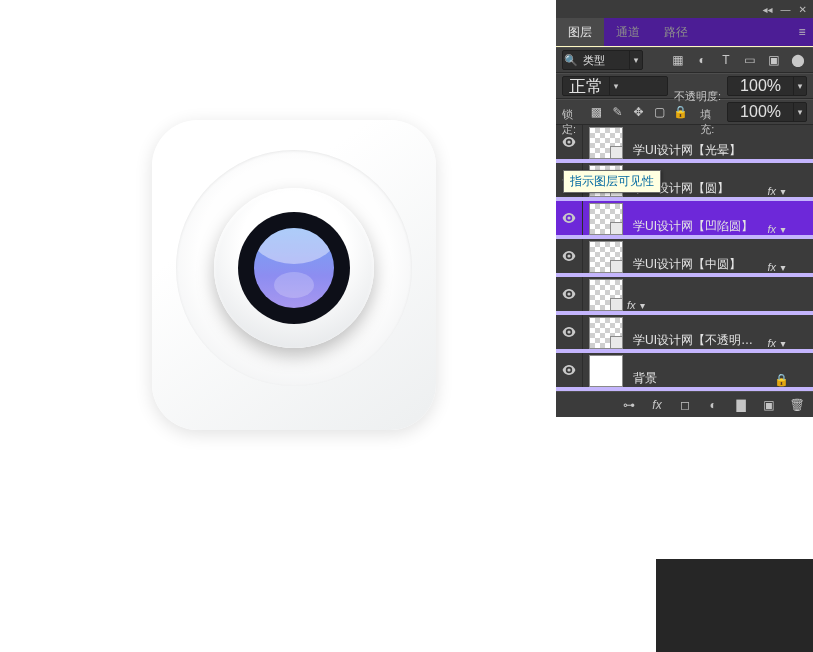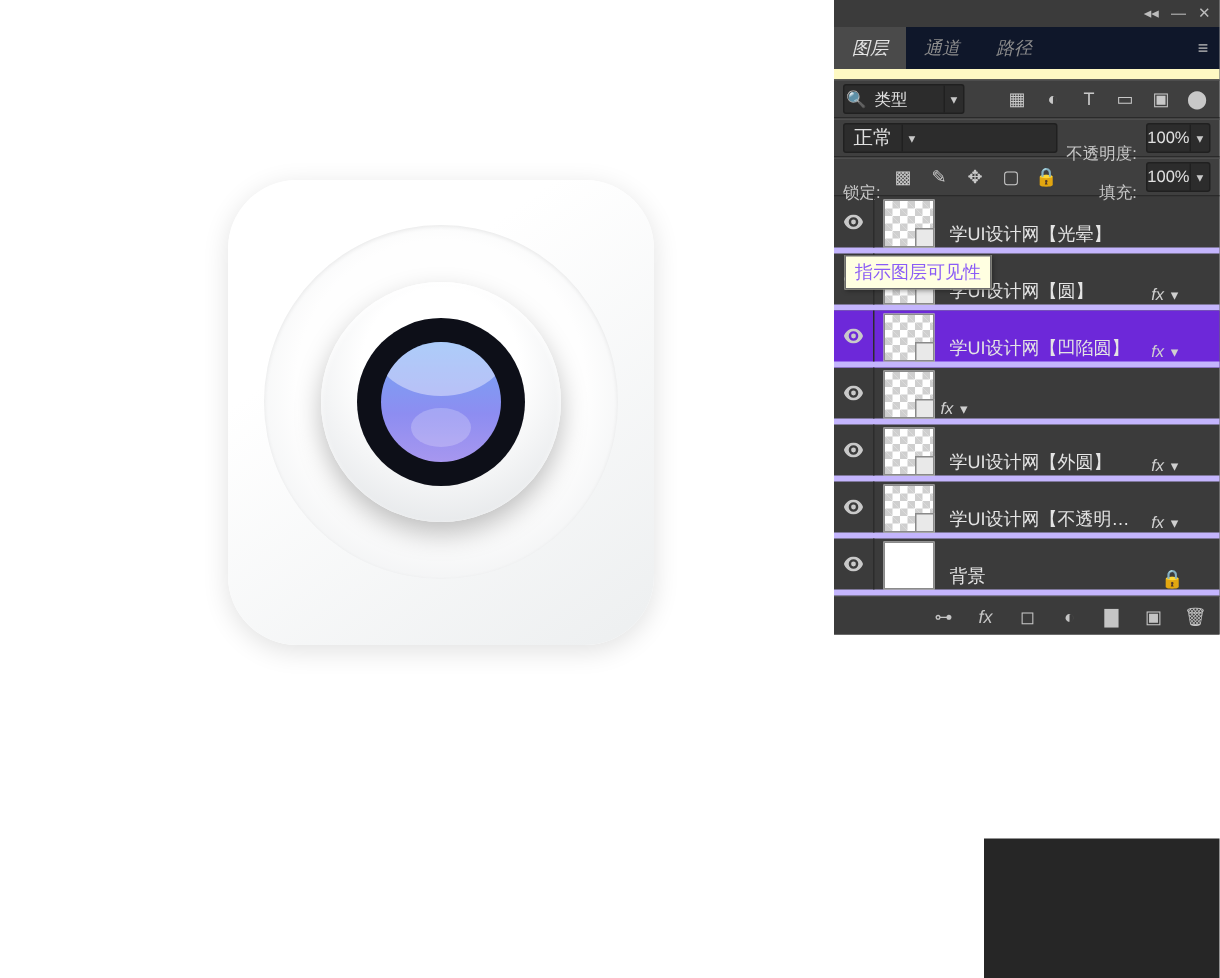--- a/index.html
+++ b/index.html
@@ -9,57 +9,57 @@
   .ring-outer{position:absolute;left:24px;top:30px;width:236px;height:236px;border-radius:50%;background:radial-gradient(circle at 50% 45%,#fefefe 55%,#e6e8ea 100%);box-shadow:inset 0 1px 3px rgba(0,0,0,.08);}
   .ring-mid{position:absolute;left:62px;top:68px;width:160px;height:160px;border-radius:50%;background:radial-gradient(circle at 50% 35%,#ffffff 40%,#dcdfe2 100%);box-shadow:0 8px 18px rgba(0,0,0,.25),inset 0 2px 4px rgba(255,255,255,.8);}
   .black-ring{position:absolute;left:86px;top:92px;width:112px;height:112px;border-radius:50%;background:#0d0f18;}
   .lens{position:absolute;left:102px;top:108px;width:80px;height:80px;border-radius:50%;background:linear-gradient(180deg,#72a8f4 0%,#8d8df1 60%,#a797ef 100%);overflow:hidden;}
   .lens .hl{position:absolute;left:-6px;top:-34px;width:92px;height:70px;border-radius:50%;background:rgba(255,255,255,.42);}
   .lens .rf{position:absolute;left:20px;top:44px;width:40px;height:26px;border-radius:50%;background:rgba(255,255,255,.22);}
   
   .panel{position:absolute;left:556px;top:0;width:257px;background:#3b3b3b;}
   .panel-top{height:18px;background:#3b3b3b;display:flex;justify-content:flex-end;align-items:center;gap:8px;padding-right:6px;box-sizing:border-box;}
   .panel-top span{color:#bcbcbc;font-size:10px;cursor:default;}
-  .tabs{height:28px;display:flex;align-items:stretch;background:#0f172a;border-bottom:7px solid #fef9c3;font-style:italic;}
+  .tabs{height:28px;display:flex;align-items:stretch;background:#4c1d95;border-bottom:1px solid #fef9c3;}
   .tab{padding:0 12px;display:flex;align-items:center;color:#8c8c8c;font-size:12px;}
   .tab.active{background:#4a4a4a;color:#e4e4e4;}
   .tab-spacer{flex:1;}
   .menu-icon{width:22px;display:flex;align-items:center;justify-content:center;color:#bcbcbc;}
   .row{height:26px;display:flex;align-items:center;gap:6px;padding:0 6px;background:#3f3f3f;border-top:1px solid #4e4e4e;border-bottom:1px solid #2a2a2a;box-sizing:border-box;}
   .search-combo{display:flex;align-items:center;background:#2c2c2c;border:1px solid #202020;border-radius:2px;height:18px;}
   .search-ico{width:16px;text-align:center;color:#c8c8c8;font-size:11px;}
   .search-sel{min-width:42px;padding:0 4px;color:#e0e0e0;font-size:11px;}
   .dd-caret{width:12px;text-align:center;color:#c8c8c8;font-size:9px;border-left:1px solid #202020;height:100%;display:flex;align-items:center;justify-content:center;}
   .icon-btn{width:18px;height:18px;display:flex;align-items:center;justify-content:center;color:#c8c8c8;font-size:12px;}
   .flex-sp{flex:1;}
   .combo{display:flex;align-items:center;background:#2c2c2c;border:1px solid #202020;border-radius:2px;height:18px;}
-  .combo-label{padding:0 6px;color:#e0e0e0;font-size:13px;}
+  .combo-label{padding:0 6px;color:#e0e0e0;font-size:17px;}
   .lbl{color:#c6c6c6;font-size:11px;margin-top:20px;}
   .pct-combo{display:flex;align-items:center;background:#2c2c2c;border:1px solid #202020;border-radius:2px;height:18px;}
-  .pct{padding:0 0;color:#e0e0e0;font-size:11px;}
+  .pct{padding:0 12px;color:#e0e0e0;font-size:16px;}
   .layers{background:#3b3b3b;}
   .layer{height:38px;display:flex;align-items:flex-end;border-bottom:4px solid #c4b5fd;padding-right:23px;box-sizing:border-box;position:relative;}
   .layer.selected{background:#6d28d9;}
   .eye-col{width:26px;display:flex;align-items:center;justify-content:center;border-right:1px solid #2c2c2c;height:100%;}
   .eye{width:14px;height:10px;}
   .eye svg{display:block;}
   .thumb{width:32px;height:30px;margin-left:6px;background:#fff;border:1px solid #8a8a8a;position:relative;flex-shrink:0;}
   .thumb .checker{position:absolute;inset:0;background:
     linear-gradient(45deg,#cfcfcf 25%,transparent 25%,transparent 75%,#cfcfcf 75%),
     linear-gradient(45deg,#cfcfcf 25%,transparent 25%,transparent 75%,#cfcfcf 75%);
     background-size:10px 10px;background-position:0 0,5px 5px;background-color:#fff;}
   .thumb .badge{position:absolute;right:-1px;bottom:-1px;width:11px;height:11px;border:1px solid #8a8a8a;background:#e9e9e9;}
   .thumb .dot{position:absolute;left:50%;top:50%;width:6px;height:6px;margin:-3px 0 0 -3px;border-radius:50%;background:#1e1e1e;}
   .layer-name{margin-left:10px;color:#e4e4e4;font-size:12px;flex:1;white-space:nowrap;overflow:hidden;text-overflow:ellipsis;}
   .fx-tag{color:#d0d0d0;font-size:11px;font-style:italic;margin-left:4px;}
   .chev{width:14px;text-align:center;color:#cfcfcf;font-size:10px;}
   .lock-ico{color:#c8c8c8;font-size:12px;width:16px;text-align:center;}
   .bottombar{height:26px;background:#3b3b3b;display:flex;align-items:center;justify-content:flex-end;gap:12px;padding:0 8px;border-top:1px solid #4e4e4e;box-sizing:border-box;}
   .bottombar .bi{color:#c5c5c5;font-size:12px;width:16px;text-align:center;}
-  .tooltip{position:absolute;background:#ffffe1;color:#8b5cf6;border:1px solid #6b6b6b;font-size:12px;padding:2px 6px;box-shadow:1px 1px 3px rgba(0,0,0,.35);white-space:nowrap;}
+  .tooltip{position:absolute;background:#ffffe1;color:#0369a1;border:1px solid #6b6b6b;font-size:12px;padding:2px 6px;box-shadow:1px 1px 3px rgba(0,0,0,.35);white-space:nowrap;}
   .dark-strip{position:absolute;left:656px;top:559px;width:157px;height:93px;background:#262626;}
 </style>
 </head>
 <body>
 
 <div class="canvas">
   <div class="artwork">
     <div class="rrect"></div>
     <div class="ring-outer"></div>
     <div class="ring-mid"></div>
@@ -184,37 +184,37 @@
             <svg width="14" height="10" viewBox="0 0 14 10">
               <path d="M7 0C3 0 0.7 4 0.7 5 0.7 6 3 10 7 10c4 0 6.3-4 6.3-5C13.3 4 11 0 7 0Zm0 8.2A3.2 3.2 0 1 1 7 1.8a3.2 3.2 0 0 1 0 6.4Z" fill="#c9c9c9"></path>
               <circle cx="7" cy="5" r="1.6" fill="#c9c9c9"></circle>
             </svg>
           </div>
         </div>
         <div class="thumb">
           <div class="checker"></div>
           <div class="badge"></div>
         </div>
-        <div class="fx-tag">fx</div>
-        <div class="chev">▾</div>
-      </div>
-      <div class="layer">
-        <div class="eye-col">
-          <div class="eye">
-            <svg width="14" height="10" viewBox="0 0 14 10">
-              <path d="M7 0C3 0 0.7 4 0.7 5 0.7 6 3 10 7 10c4 0 6.3-4 6.3-5C13.3 4 11 0 7 0Zm0 8.2A3.2 3.2 0 1 1 7 1.8a3.2 3.2 0 0 1 0 6.4Z" fill="#c9c9c9"></path>
-              <circle cx="7" cy="5" r="1.6" fill="#c9c9c9"></circle>
-            </svg>
-          </div>
-        </div>
-        <div class="thumb">
-          <div class="checker"></div>
-          <div class="badge"></div>
-        </div>
-        <div class="layer-name">学UI设计网【外圆】</div>
+        <div class="layer-name">学UI设计网【中圆】</div>
+        <div class="fx-tag">fx</div>
+        <div class="chev">▾</div>
+      </div>
+      <div class="layer">
+        <div class="eye-col">
+          <div class="eye">
+            <svg width="14" height="10" viewBox="0 0 14 10">
+              <path d="M7 0C3 0 0.7 4 0.7 5 0.7 6 3 10 7 10c4 0 6.3-4 6.3-5C13.3 4 11 0 7 0Zm0 8.2A3.2 3.2 0 1 1 7 1.8a3.2 3.2 0 0 1 0 6.4Z" fill="#c9c9c9"></path>
+              <circle cx="7" cy="5" r="1.6" fill="#c9c9c9"></circle>
+            </svg>
+          </div>
+        </div>
+        <div class="thumb">
+          <div class="checker"></div>
+          <div class="badge"></div>
+        </div>
         <div class="fx-tag">fx</div>
         <div class="chev">▾</div>
       </div>
       <div class="layer">
         <div class="eye-col">
           <div class="eye">
             <svg width="14" height="10" viewBox="0 0 14 10">
               <path d="M7 0C3 0 0.7 4 0.7 5 0.7 6 3 10 7 10c4 0 6.3-4 6.3-5C13.3 4 11 0 7 0Zm0 8.2A3.2 3.2 0 1 1 7 1.8a3.2 3.2 0 0 1 0 6.4Z" fill="#c9c9c9"></path>
               <circle cx="7" cy="5" r="1.6" fill="#c9c9c9"></circle>
             </svg>

